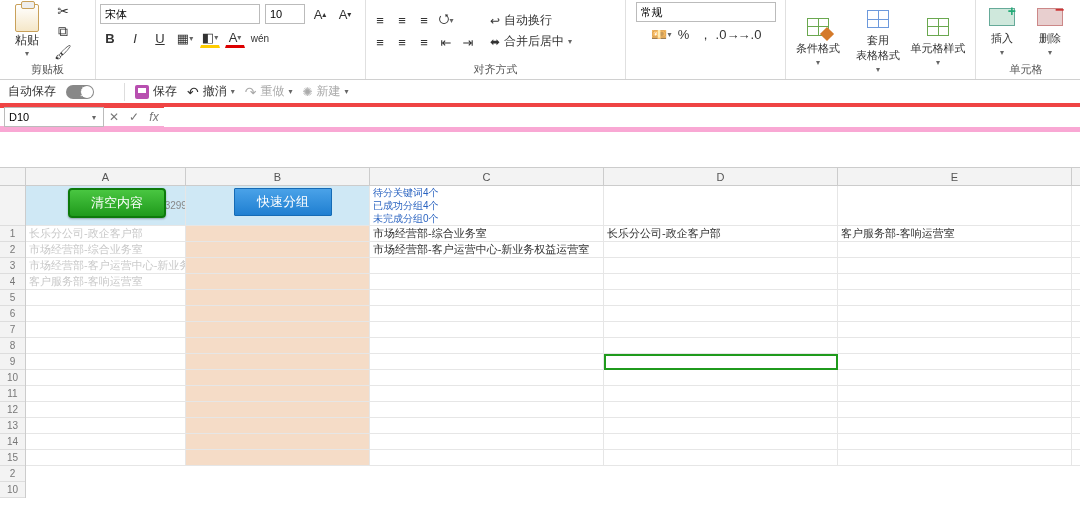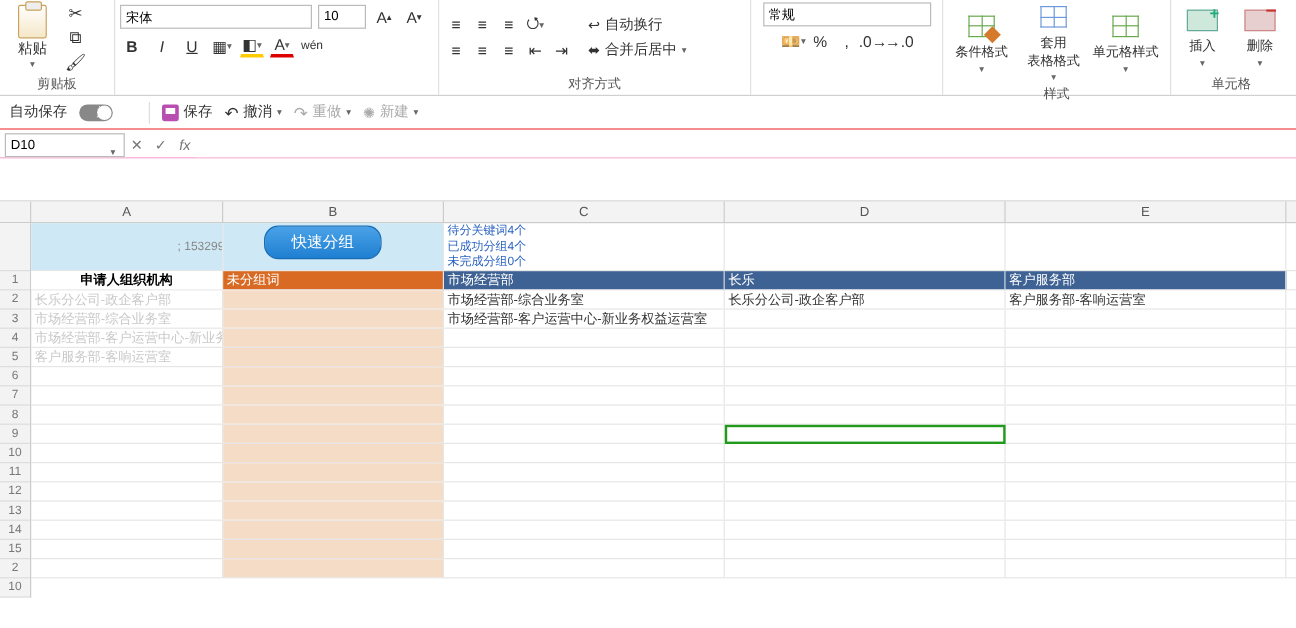--- a/index.html
+++ b/index.html
@@ -47,32 +47,32 @@
     position:relative; }
   .grid-ic.blue { filter:hue-rotate(120deg); }
   .grid-ic.pen::after { content:""; position:absolute; right:-3px; bottom:-3px; width:10px; height:10px; background:#d47a2a; transform:rotate(45deg); }
   .ins-ic, .del-ic { width:26px; height:18px; border:1px solid #6a9; background:#cfe8dc; position:relative; }
   .ins-ic::after { content:"+"; position:absolute; right:-2px; top:-6px; color:#2a7; font-weight:bold; font-size:14px; }
   .del-ic { background:#e8cfcf; border-color:#c88; }
   .del-ic::after { content:"−"; position:absolute; right:-2px; top:-8px; color:#c33; font-weight:bold; font-size:16px; }
   .drop-caret { font-size:8px; color:#666; }
 
   
-  .qat { display:flex; align-items:center; gap:10px; height:28px; border-bottom:1px solid #ef4444; padding:0 8px; font-size:12px; background:#fff; }
+  .qat { display:flex; align-items:center; gap:10px; height:28px; border-bottom:5px solid #ef4444; padding:0 8px; font-size:12px; background:#fff; }
   .qat .toggle { width:28px; height:14px; border-radius:7px; background:#888; position:relative; }
   .qat .toggle::after { content:""; position:absolute; right:1px; top:1px; width:12px; height:12px; border-radius:50%; background:#fff; }
   .qat .sep { width:1px; height:18px; background:#ddd; }
   .qat-btn { display:flex; align-items:center; gap:4px; color:#333; }
   .qat-btn.disabled { color:#aaa; }
   .save-ic { width:14px; height:14px; background:#b84fb0; border-radius:2px; position:relative; }
   .save-ic::after { content:""; position:absolute; left:3px; top:3px; width:8px; height:5px; background:#fff; }
   .undo-ic,.redo-ic { font-size:14px; }
 
   
-  .fxbar { display:flex; align-items:flex-end; height:24px; border-bottom:1px solid #f9a8d4; }
+  .fxbar { display:flex; align-items:center; height:24px; border-bottom:6px solid #f9a8d4; }
   .namebox { width:100px; border:1px solid #bbb; height:20px; margin:0 4px; padding:0 4px; font-size:11px; background:#fff; }
   .fx-btn { width:20px; height:20px; display:flex; align-items:center; justify-content:center; color:#777; font-size:12px; }
   .fx-input { flex:1; border:none; height:20px; padding:0 6px; font-size:11px; }
   .fxbar-spacer { height:36px; border-bottom:1px solid #ccc; }
 
   
   .sheet { position:relative; }
   .col-headers { display:flex; height:18px; background:#f3f3f3; border-bottom:1px solid #ccc; }
   .corner { width:26px; border-right:1px solid #ccc; background:#f3f3f3; }
   .ch { border-right:1px solid #ccc; text-align:center; font-size:11px; color:#555; line-height:18px; }
@@ -85,21 +85,21 @@
   .grow { display:flex; height:16px; border-bottom:1px solid #e6e6e6; }
   .grow.tall { height:40px; }
   .cell { border-right:1px solid #e6e6e6; font-size:11px; padding:0 3px; overflow:hidden; white-space:nowrap; display:flex; align-items:center; }
   .hdr-row .cell { background:#3f6294; color:#fff; font-size:11px; }
   .hdr-row .cell.colB { background:#d96a24; }
   .hdr-row .cell.colA { background:#fff; color:#000; font-weight:bold; justify-content:center; }
   .peach { background:#f5dcc7; }
   .ghost { color:#c9c9c9; }
   .link { color:#2a63c0; font-size:10px; line-height:13px; }
   .green-btn { position:absolute; left:42px; top:2px; width:98px; height:30px; background:linear-gradient(#49c641,#1f9a1c); border:2px solid #0d7a0b; border-radius:4px; color:#fff; font-size:13px; display:flex; align-items:center; justify-content:center; box-shadow:0 1px 2px rgba(0,0,0,0.3); }
-  .blue-btn { position:absolute; left:194px; top:2px; width:98px; height:28px; background:linear-gradient(#4aa2e8,#1f7fd1); border:1px solid #156bb5; border-radius:12px; color:#fff; font-size:13px; display:flex; align-items:center; justify-content:center; }
+  .blue-btn { position:absolute; left:208px; top:2px; width:98px; height:28px; background:linear-gradient(#4aa2e8,#1f7fd1); border:1px solid #156bb5; border-radius:1px; color:#fff; font-size:13px; display:flex; align-items:center; justify-content:center; }
   .r1-bg { background:#cfe8f5; font-size:10px; color:#888; padding-left:4px; display:flex; align-items:center; }
   .sel-cell { position:absolute; border:2px solid #1f9a1c; background:rgba(255,255,255,0); pointer-events:none; }
 </style>
 </head>
 <body>
 
 <div class="ribbon">
 
   <div class="ribbon-group" style="width:96px">
     <div class="ribbon-content">
@@ -200,21 +200,20 @@
         <span class="drop-caret">▾</span>
       </div>
       <div class="vbtn">
         <div class="ic">
             <div class="grid-ic"></div>
           </div>
         <span>单元格样式</span>
         <span class="drop-caret">▾</span>
       </div>
     </div>
-    <div class="ribbon-group-label">样式</div>
   </div>
 
   <div class="ribbon-group" style="width:100px; border-right:none">
     <div class="ribbon-content">
       <div class="vbtn" style="width:44px">
         <div class="ic">
             <div class="ins-ic"></div>
           </div>
         <span>插入</span>
         <span class="drop-caret">▾</span>
@@ -307,29 +306,23 @@
         </div>
         <div class="cell colB r1-bg"></div>
         <div class="cell colC" style="flex-direction:column; align-items:flex-start; justify-content:center">
           <span class="link">待分关键词4个</span>
           <span class="link">已成功分组4个</span>
           <span class="link">未完成分组0个</span>
         </div>
         <div class="cell colD"></div>
         <div class="cell colE"></div>
       </div>
+      <div class="green-btn">清空内容</div>
       <div class="blue-btn">快速分组</div>
 
-      <div class="grow hdr-row">
-        <div class="cell colA">申请人组织机构</div>
-        <div class="cell colB">未分组词</div>
-        <div class="cell colC">市场经营部</div>
-        <div class="cell colD">长乐</div>
-        <div class="cell colE">客户服务部</div>
-      </div>
 
       <div class="grow">
         <div class="cell colA ghost">长乐分公司-政企客户部</div>
         <div class="cell colB peach"></div>
         <div class="cell colC">市场经营部-综合业务室</div>
         <div class="cell colD">长乐分公司-政企客户部</div>
         <div class="cell colE">客户服务部-客响运营室</div>
       </div>
       <div class="grow">
         <div class="cell colA ghost">市场经营部-综合业务室</div>

